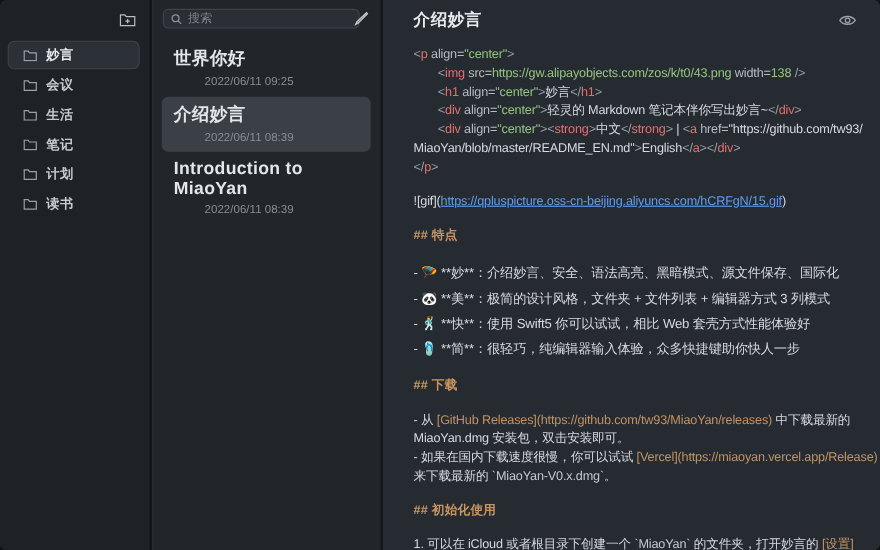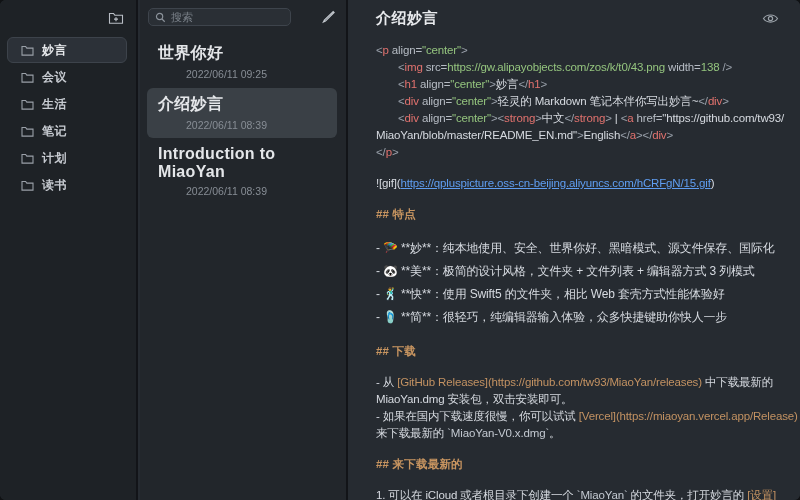--- a/index.html
+++ b/index.html
@@ -14,21 +14,21 @@
   .folder-list{position:absolute;top:36px;left:0;right:2px;}
   .folder-row{height:24px;margin:1px 7px;display:flex;align-items:center;gap:8px;
               padding:0 0 0 13px;border-radius:6px;border:1px solid transparent;color:#c7cbd1;}
   .folder-row.sel{background:#2c3138;border-color:#3d434b;color:#e8eaed;}
   .folder-row .flabel{font-size:12px;font-weight:700;letter-spacing:.5px;}
   .icon-stroke{stroke:#9aa0a8;fill:none;stroke-width:1.1;}
 
   
   .notepane{position:absolute;left:140px;top:0;width:208px;height:500px;background:#22262b;
             border-right:2px solid #121418;box-sizing:border-box;}
-  .searchbox{position:absolute;left:8px;top:8px;width:143px;height:18px;background:#2a2f35;
+  .searchbox{position:absolute;left:8px;top:8px;width:179px;height:18px;background:#2a2f35;
              border:1px solid #3e444c;border-radius:5px;display:flex;align-items:center;
              padding:0 6px;gap:5px;box-sizing:border-box;}
   .searchbox input{flex:1;background:transparent;border:none;outline:none;color:#d5d8dc;
                    font-size:11px;font-family:inherit;padding:0;min-width:0;}
   .searchbox input::placeholder{color:#7b828a;}
   .compose-btn{position:absolute;right:8px;top:8px;width:20px;height:18px;display:flex;
                align-items:center;justify-content:center;cursor:pointer;}
   .note-list{position:absolute;top:36px;left:0;right:2px;}
   .note-row{margin:1px 7px;padding:6px 11px 7px;border-radius:6px;}
   .note-row.sel{background:#3a4046;}
@@ -152,31 +152,31 @@
         <div class="ed-line ind"><span class="c-pun">&lt;</span><span class="c-tag">h1</span><span class="c-attr"> align=</span><span class="c-str">"center"</span><span class="c-pun">&gt;</span><span class="c-code">妙言</span><span class="c-pun">&lt;/</span><span class="c-tag">h1</span><span class="c-pun">&gt;</span></div>
         <div class="ed-line ind"><span class="c-pun">&lt;</span><span class="c-tag">div</span><span class="c-attr"> align=</span><span class="c-str">"center"</span><span class="c-pun">&gt;</span><span class="c-code">轻灵的 Markdown 笔记本伴你写出妙言~</span><span class="c-pun">&lt;/</span><span class="c-tag">div</span><span class="c-pun">&gt;</span></div>
         <div class="ed-line ind"><span class="c-pun">&lt;</span><span class="c-tag">div</span><span class="c-attr"> align=</span><span class="c-str">"center"</span><span class="c-pun">&gt;</span><span class="c-pun">&lt;</span><span class="c-tag">strong</span><span class="c-pun">&gt;</span><span class="c-code">中文</span><span class="c-pun">&lt;/</span><span class="c-tag">strong</span><span class="c-pun">&gt;</span><span class="c-code"> | </span><span class="c-pun">&lt;</span><span class="c-tag">a</span><span class="c-attr"> href=</span><span class="c-code">"https://github.com/tw93/</span></div>
         <div class="ed-line"><span class="c-code">MiaoYan/blob/master/README_EN.md"</span><span class="c-pun">&gt;</span><span class="c-code">English</span><span class="c-pun">&lt;/</span><span class="c-tag">a</span><span class="c-pun">&gt;</span><span class="c-pun">&lt;/</span><span class="c-tag">div</span><span class="c-pun">&gt;</span></div>
         <div class="ed-line"><span class="c-pun">&lt;/</span><span class="c-tag">p</span><span class="c-pun">&gt;</span></div>
         <div class="ed-line blank"></div>
         <div class="ed-line"><span class="c-code">![gif](</span><span class="c-url">https://qpluspicture.oss-cn-beijing.aliyuncs.com/hCRFgN/15.gif</span><span class="c-code">)</span></div>
         <div class="ed-line blank"></div>
         <div class="ed-line"><span class="c-head">## 特点</span></div>
         <div class="ed-line blank"></div>
-        <div class="ed-line tall"><span class="c-code">- 🪂 **妙**：纯本地使用、安全、世界你好、黑暗模式、源文件保存、国际化</span></div>
+        <div class="ed-line tall"><span class="c-code">- 🪂 **妙**：介绍妙言、安全、语法高亮、黑暗模式、源文件保存、国际化</span></div>
         <div class="ed-line tall"><span class="c-code">- 🐼 **美**：极简的设计风格，文件夹 + 文件列表 + 编辑器方式 3 列模式</span></div>
-        <div class="ed-line tall"><span class="c-code">- 🕺 **快**：使用 Swift5 的文件夹，相比 Web 套壳方式性能体验好</span></div>
+        <div class="ed-line tall"><span class="c-code">- 🕺 **快**：使用 Swift5 你可以试试，相比 Web 套壳方式性能体验好</span></div>
         <div class="ed-line tall"><span class="c-code">- 🩴 **简**：很轻巧，纯编辑器输入体验，众多快捷键助你快人一步</span></div>
         <div class="ed-line blank"></div>
         <div class="ed-line"><span class="c-head">## 下载</span></div>
         <div class="ed-line blank"></div>
         <div class="ed-line"><span class="c-code">- 从 </span><span class="c-link">[GitHub Releases](https://github.com/tw93/MiaoYan/releases)</span><span class="c-code"> 中下载最新的</span></div>
         <div class="ed-line"><span class="c-code">MiaoYan.dmg 安装包，双击安装即可。</span></div>
         <div class="ed-line"><span class="c-code">- 如果在国内下载速度很慢，你可以试试 </span><span class="c-link">[Vercel](https://miaoyan.vercel.app/Release)</span></div>
         <div class="ed-line"><span class="c-code">来下载最新的 </span><span class="c-icode">`MiaoYan-V0.x.dmg`</span><span class="c-code">。</span></div>
         <div class="ed-line blank"></div>
-        <div class="ed-line"><span class="c-head">## 来下载最新的</span></div>
+        <div class="ed-line"><span class="c-head">## 初始化使用</span></div>
         <div class="ed-line blank"></div>
         <div class="ed-line"><span class="c-code">1. 可以在 iCloud 或者根目录下创建一个 </span><span class="c-icode">`MiaoYan`</span><span class="c-code"> 的文件夹，打开妙言的 </span><span class="c-link">[设置]</span></div>
       </div>
   </div>
 
 </div>
 
 </body></html>

